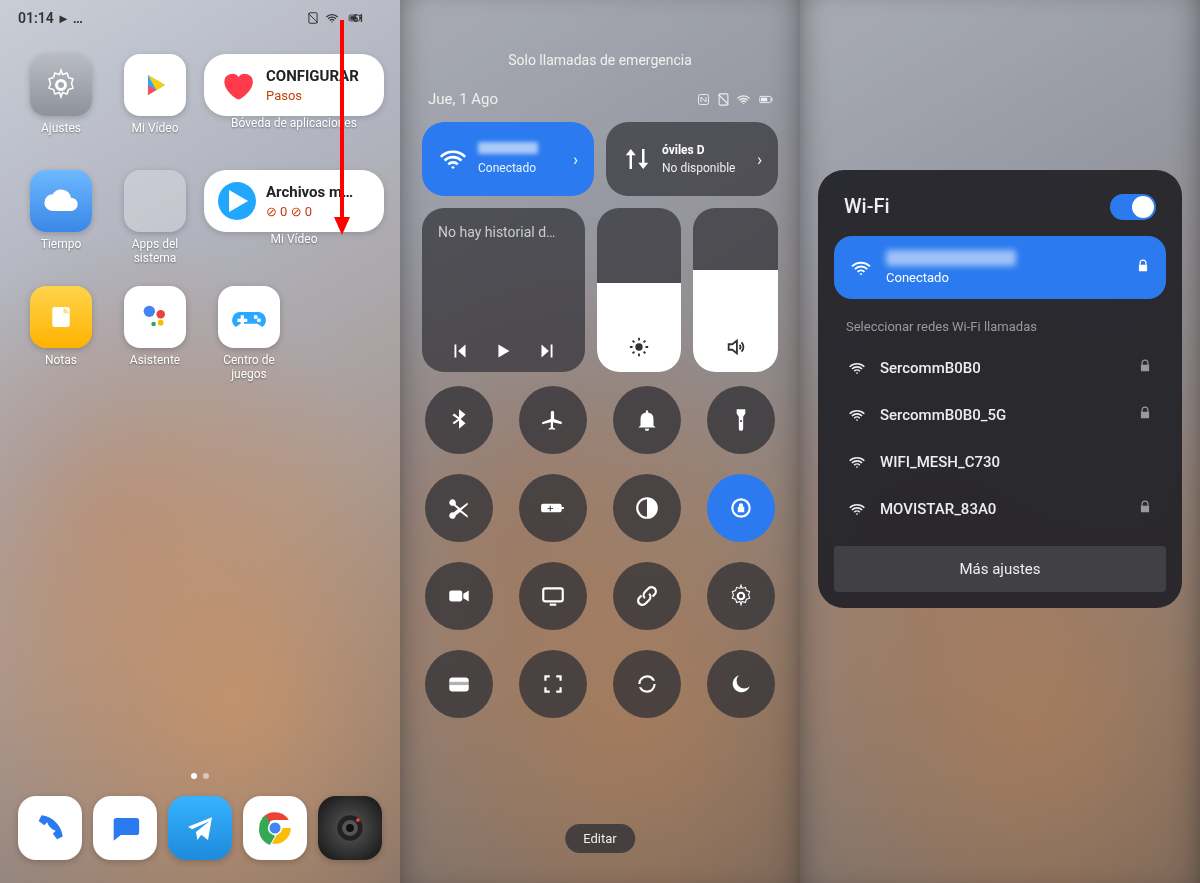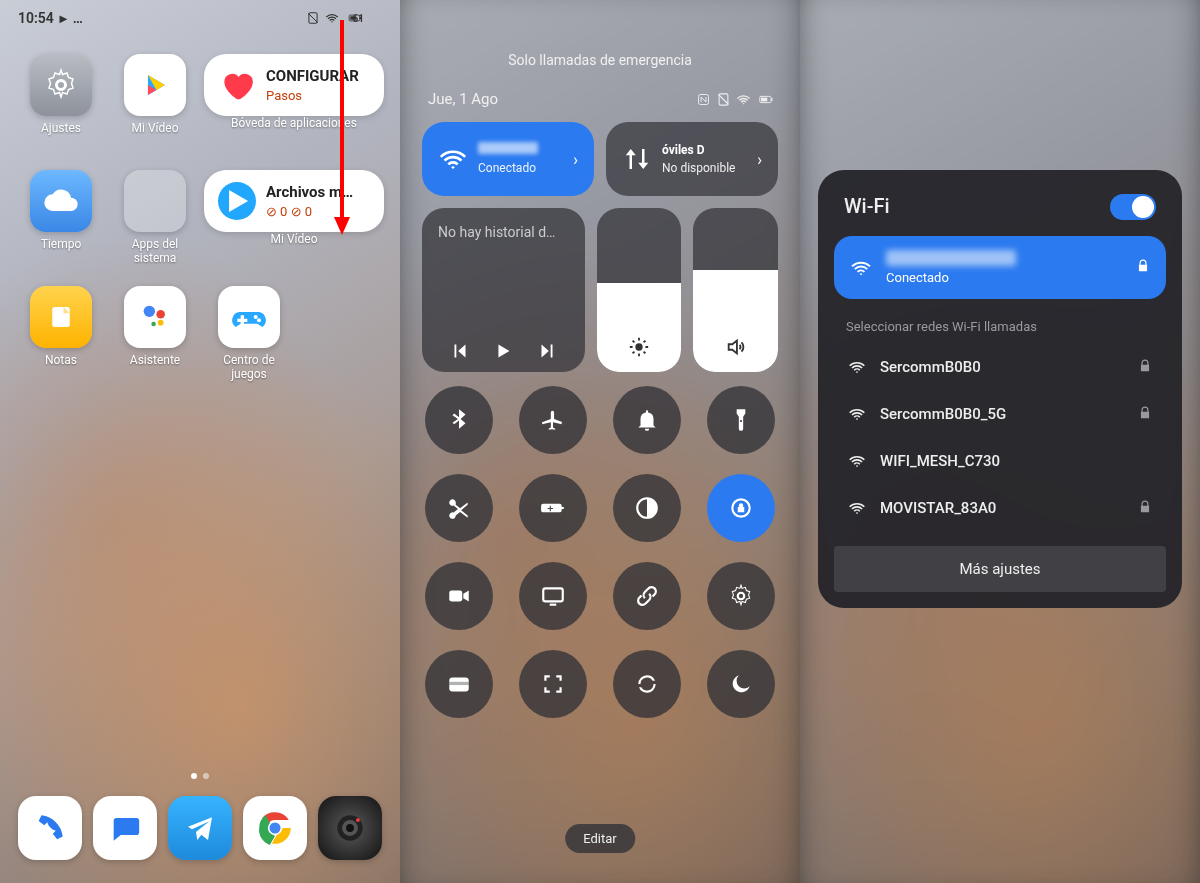--- a/index.html
+++ b/index.html
@@ -75,21 +75,21 @@
   .wifi-title { color: #eee; font-size: 20px; font-weight: 500; }
   .switch { width: 46px; height: 26px; border-radius: 13px; background: #2b7af0; position: relative; }
   .switch::after { content: ""; position: absolute; right: 2px; top: 2px; width: 22px; height: 22px; border-radius: 50%; background: #fff; }
 
   .net-connected { background: #2b7af0; border-radius: 18px; padding: 14px 16px; display: flex; align-items: center; gap: 14px; color: #fff; margin-bottom: 14px; }
   .net-connected .ssid-blur { width: 130px; height: 16px; background: rgba(255,255,255,.55); border-radius: 3px; filter: blur(3px); margin-bottom: 4px; }
   .net-connected .status { font-size: 13px; }
   .net-lock { margin-left: auto; }
 
   .subhead { color: #9a9a9e; font-size: 13px; padding: 6px 12px 10px; }
-  .net-item { display: flex; align-items: flex-start; gap: 14px; padding: 14px 14px; color: #eee; }
+  .net-item { display: flex; align-items: center; gap: 14px; padding: 14px 14px; color: #eee; }
   .net-name { font-size: 15px; font-weight: 500; flex: 1; }
   .net-item svg { width: 18px; height: 18px; }
   .net-lock svg { width: 14px; height: 14px; color: #9a9a9e; }
 
   .more-btn { margin-top: 14px; background: rgba(100,100,105,.4); color: #eee; text-align: center; padding: 14px; border-radius: 4px; font-size: 15px; }
 
   
   .arrow { position: absolute; }
   .arrow svg { overflow: visible; }
   .arrow line, .arrow polyline { stroke: #ff0000; stroke-width: 4; fill: none; }
@@ -205,21 +205,21 @@
         <path d="M8 16V8l8 8V8" fill="none" stroke="currentColor" stroke-width="1.5"></path>
       </g>
   </defs>
 </svg>
 
 <div class="pane">
   <div class="wallpaper"></div>
   <div class="overlay">
     <div class="statusbar">
       <div class="status-left">
-        <span>10:54</span>
+        <span>01:14</span>
         <span>▸</span>
         <span>…</span>
       </div>
       <div class="status-right">
         <svg class="mini-icon" viewBox="0 0 24 24">
             <use href="#i-sim"></use>
           </svg>
         <svg class="mini-icon" viewBox="0 0 24 24">
             <use href="#i-wifi"></use>
           </svg>

